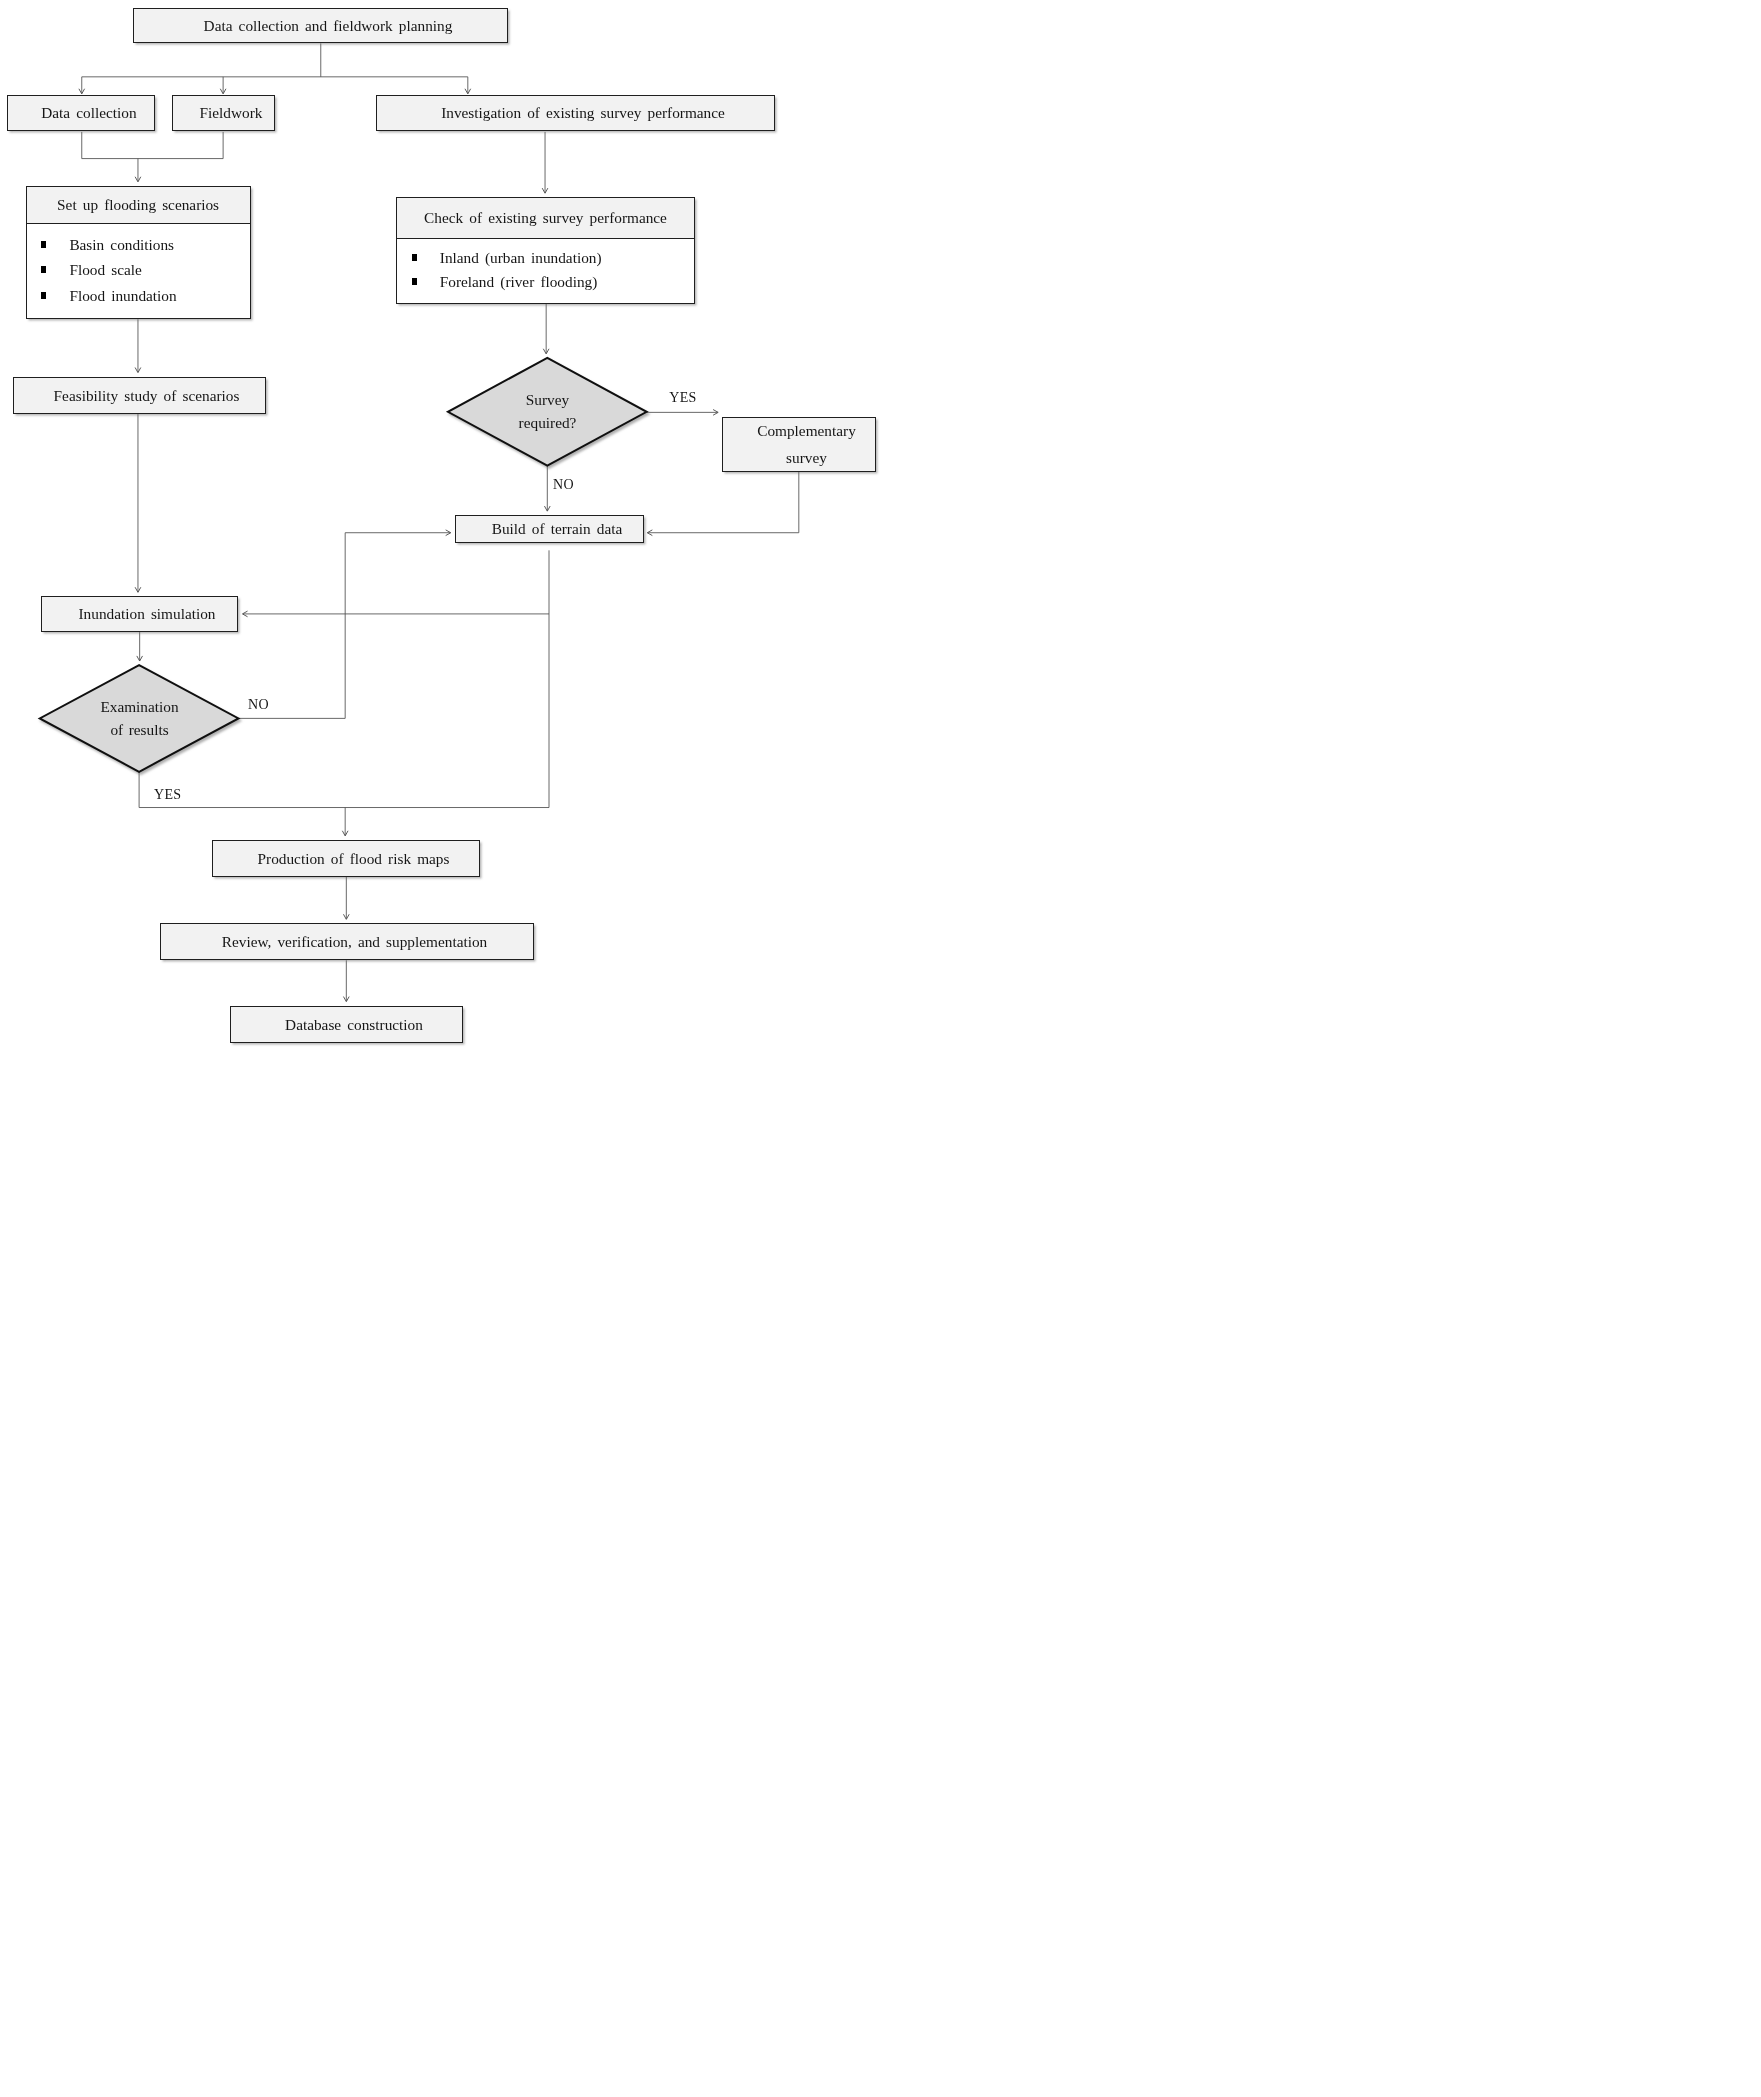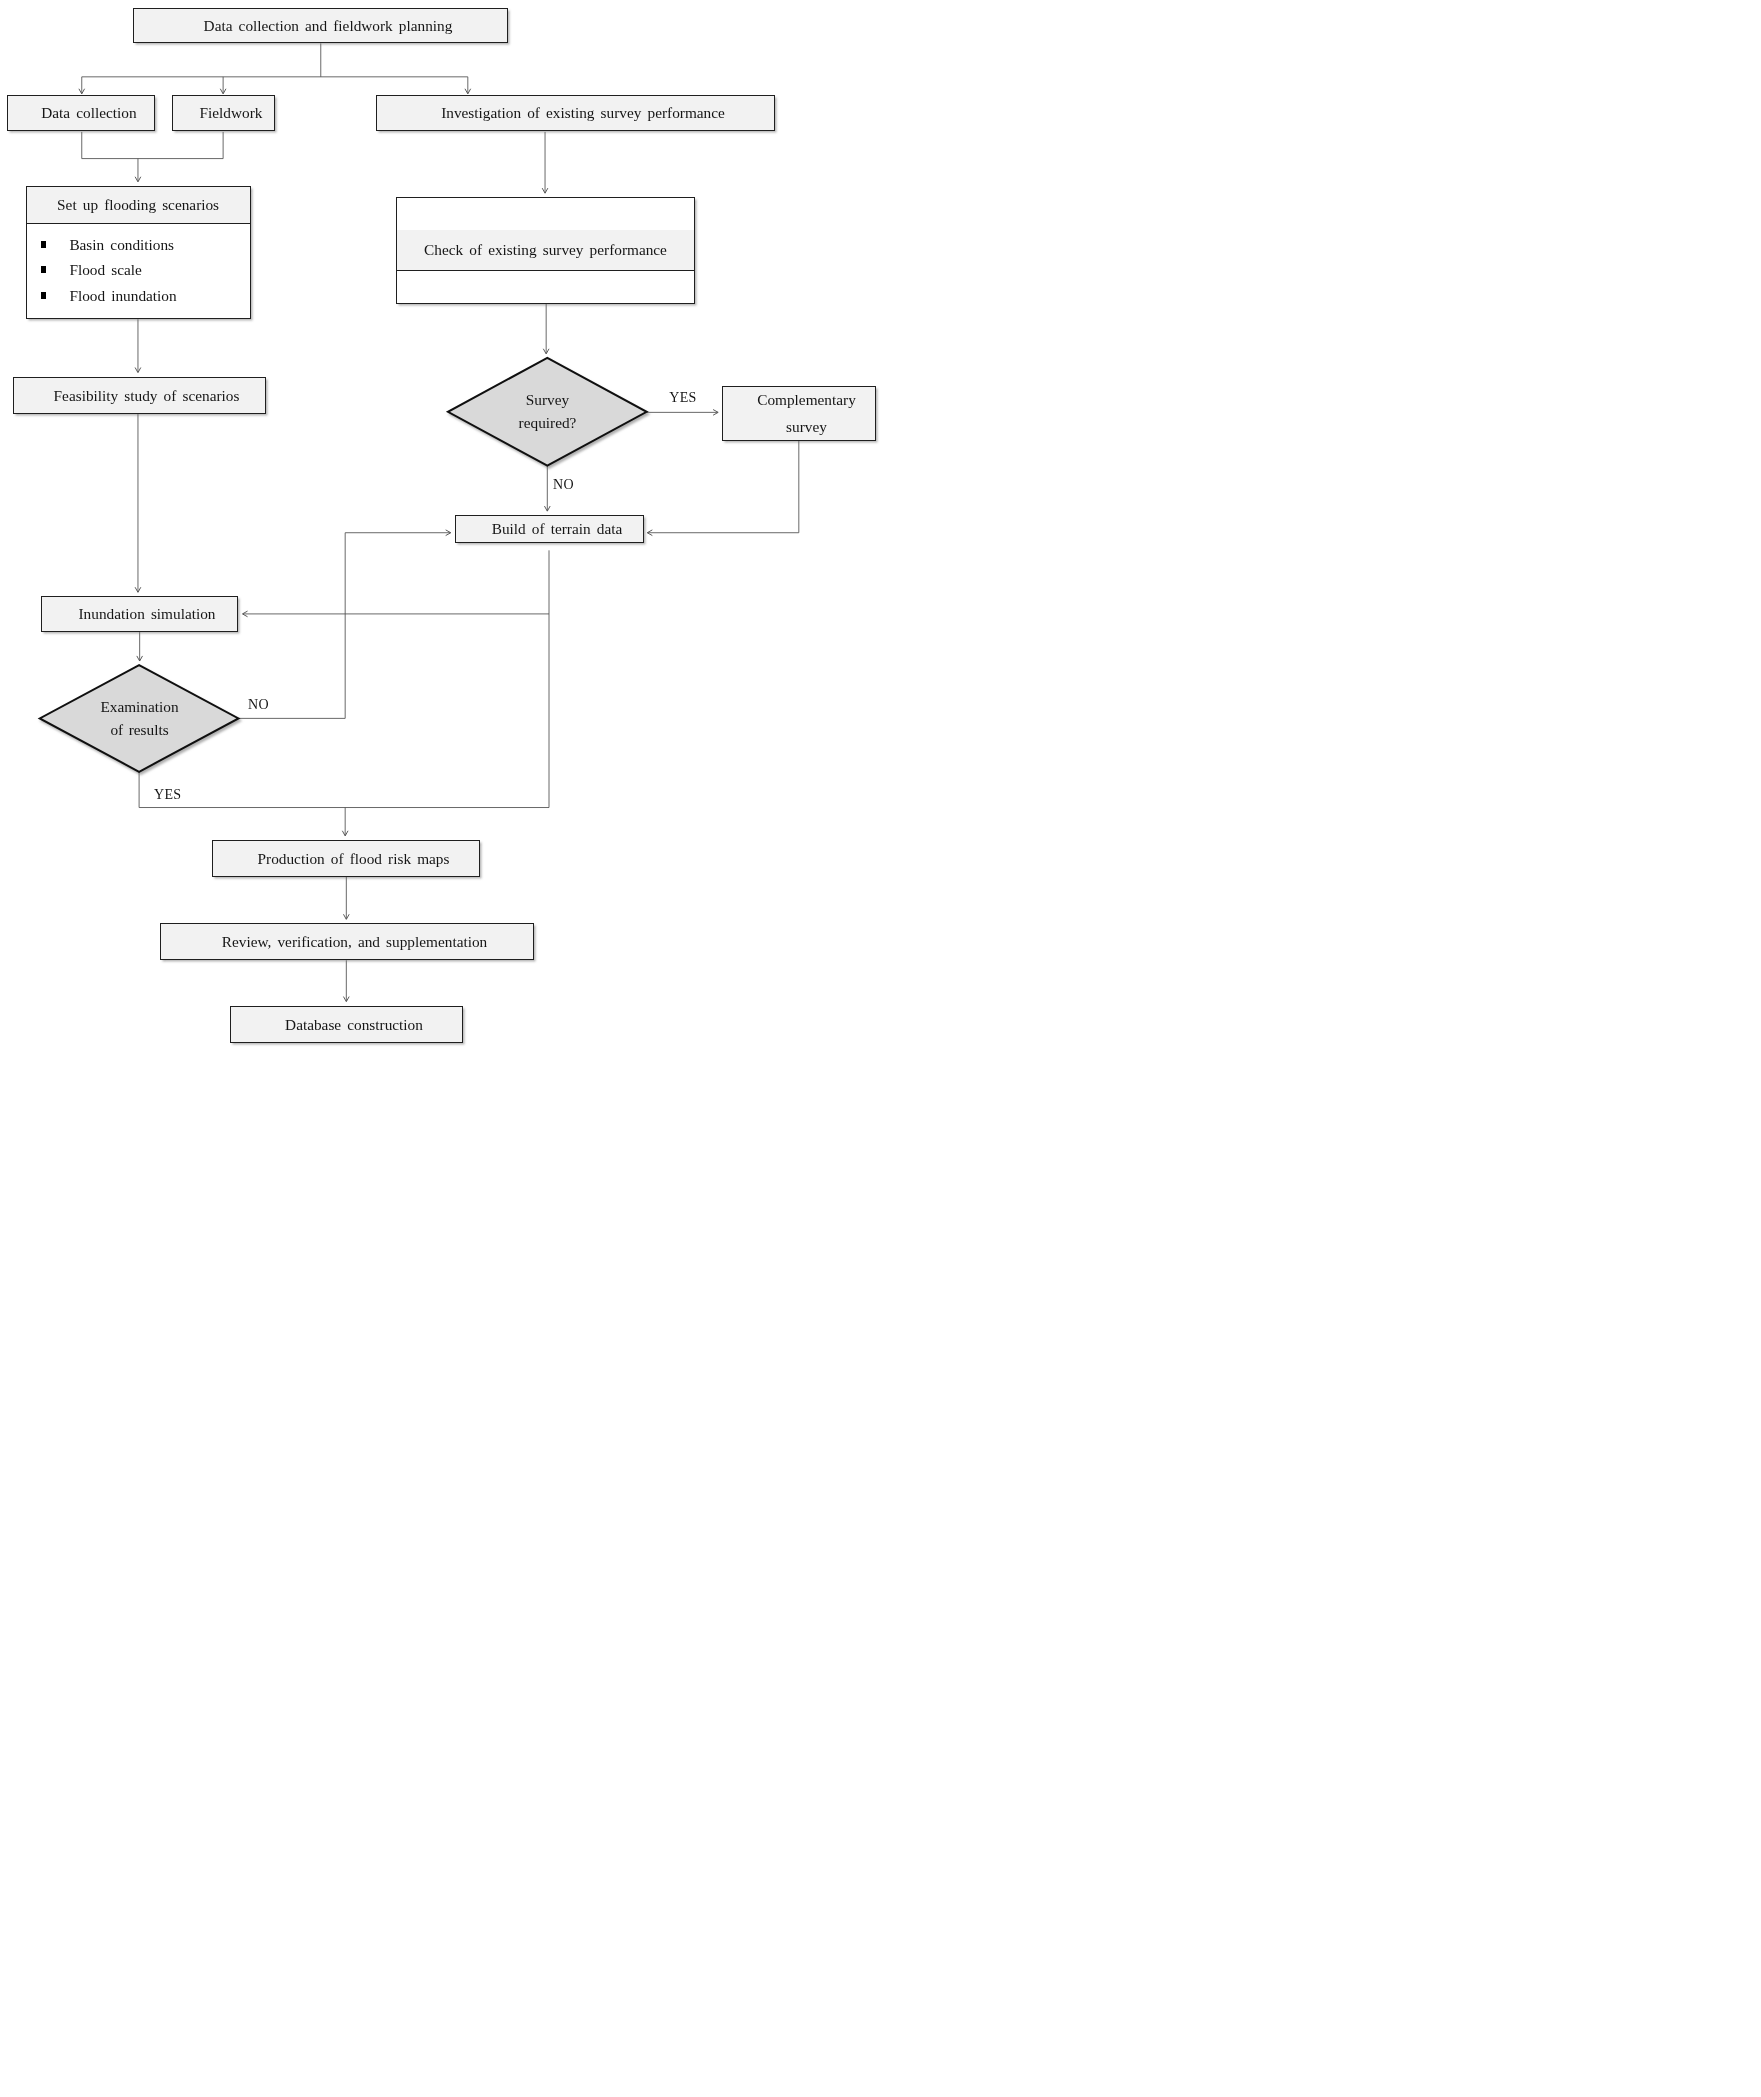--- a/index.html
+++ b/index.html
@@ -22,21 +22,21 @@
   .hd { height:36px; flex:none; background:#f2f2f2; border-bottom:1.1px solid #1f1f1f;
         display:flex; align-items:center; justify-content:center; }
   .hd70 { height:40px; }
   .bd { flex:1; display:flex; flex-direction:column; justify-content:space-evenly;
         padding:4.5px 4.5px 6.8px 4.5px; }
   .li { display:flex; align-items:center; text-align:left; }
   .sq { width:5.1px; height:6.8px; background:#000; margin:0 23px 0 10.2px; flex:none; }
   .dlabel { position:absolute; display:flex; flex-direction:column; justify-content:center;
             align-items:center; text-align:center; font-size:15.3px; line-height:1.5;
             word-spacing:1.7px; }
-  .two-line { line-height:1.75; }
+  .two-line { line-height:1.75;margin-top:31px; }
   .elabel { position:absolute; font-size:14px; letter-spacing:0.3px; }
 </style>
 </head>
 <body>
 
 <div class="canvas">
 
   <svg class="edges" width="880" height="1049" viewBox="0 0 1550 1847">
     <defs>
       <marker id="arr" markerWidth="16" markerHeight="16" refX="10" refY="8" orient="auto" markerUnits="userSpaceOnUse">
@@ -103,20 +103,30 @@
       </div>
       <div class="li">
         <span class="sq"></span>
         <span>Flood inundation</span>
       </div>
     </div>
   </div>
 
   <div class="node compound" style="left:396px;top:197px;width:299px;height:107px;">
     <div class="hd hd70">Check of existing survey performance</div>
+    <div class="bd">
+      <div class="li">
+        <span class="sq"></span>
+        <span>Inland (urban inundation)</span>
+      </div>
+      <div class="li">
+        <span class="sq"></span>
+        <span>Foreland (river flooding)</span>
+      </div>
+    </div>
   </div>
 
   <div class="node" style="left:12.5px;top:377px;width:253px;height:37px;">Feasibility study of scenarios</div>
 
   <div class="dlabel" style="left:448px;top:358px;width:199px;height:108px;">
     <span>Survey</span>
     <span>required?</span>
   </div>
 
   <div class="node two-line" style="left:722px;top:386px;width:154px;height:55px;flex-direction:column;">

